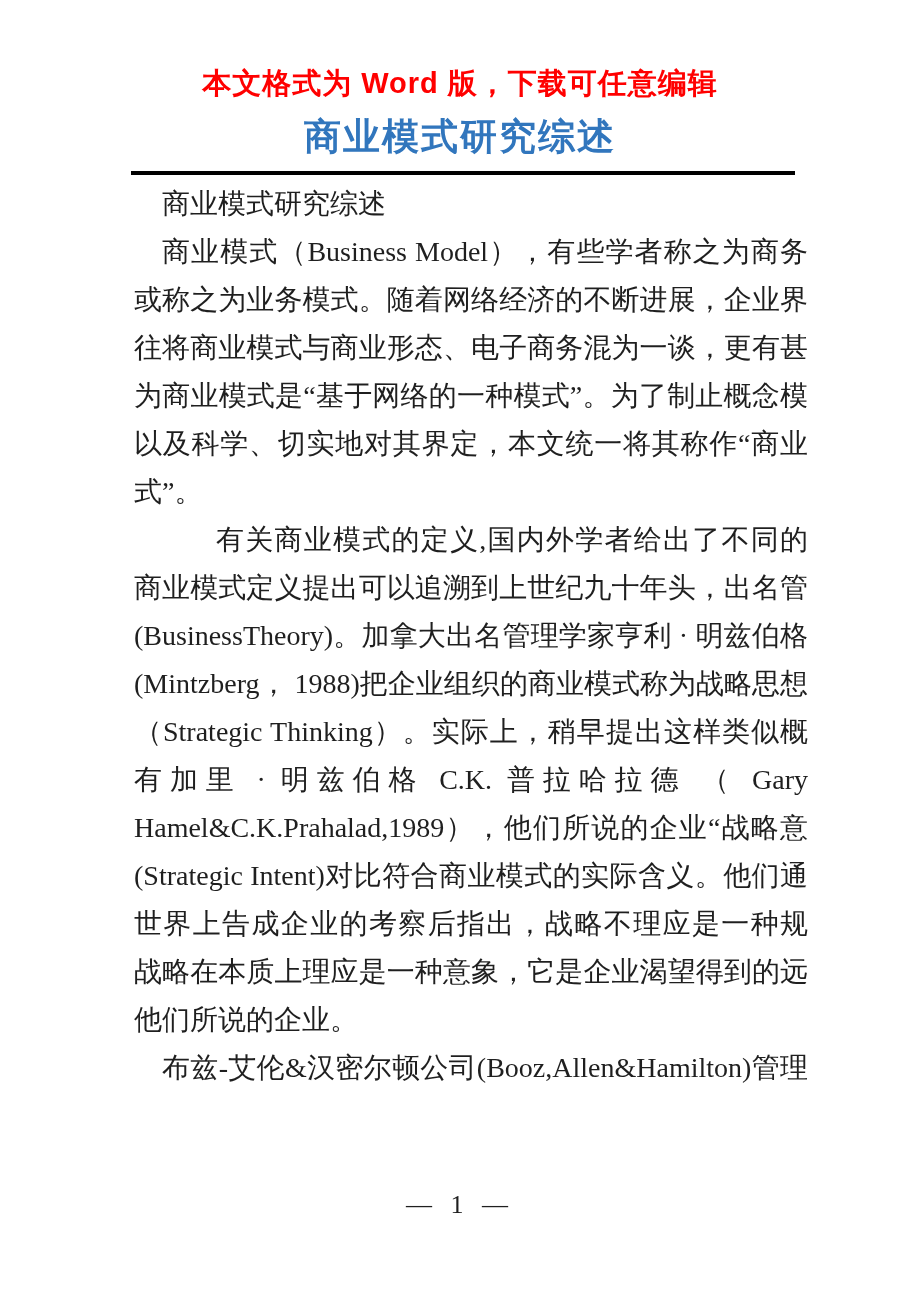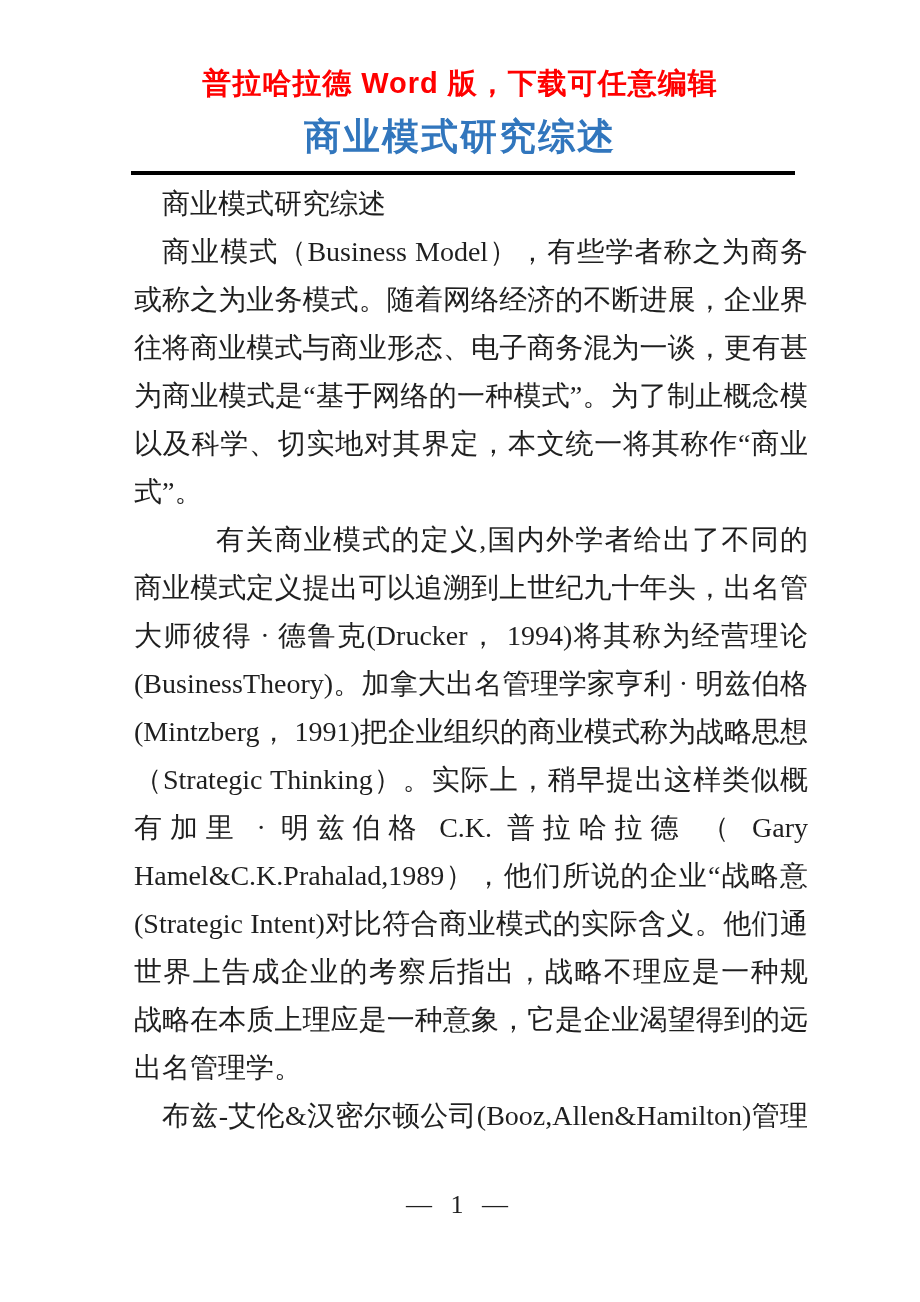--- a/index.html
+++ b/index.html
@@ -79,44 +79,43 @@
     font-size: 26px;
     color: #1f1f1f;
     letter-spacing: 6px;
   }
 </style>
 </head>
 <body>
 
 <div class="page">
 
-  <div class="notice">普拉哈拉德 Word 版，下载可任意编辑</div>
+  <div class="notice">本文格式为 Word 版，下载可任意编辑</div>
 
   <div class="doc-title">商业模式研究综述</div>
 
   <div class="title-rule"></div>
 
   <div class="body-text">
       <div class="body-line ind-1">商业模式研究综述</div>
       <div class="body-line ind-1 jst">商业模式（Business Model），有些学者称之为商务模式，</div>
       <div class="body-line ind-0 jst">或称之为业务模式。随着网络经济的不断进展，企业界又往</div>
       <div class="body-line ind-0 jst">往将商业模式与商业形态、电子商务混为一谈，更有甚者认</div>
       <div class="body-line ind-0 jst">为商业模式是“基于网络的一种模式”。为了制止概念模糊</div>
       <div class="body-line ind-0 jst">以及科学、切实地对其界定，本文统一将其称作“商业模</div>
       <div class="body-line ind-0">式”。</div>
       <div class="body-line ind-3 jst">有关商业模式的定义,国内外学者给出了不同的说法。</div>
       <div class="body-line ind-0 jst">商业模式定义提出可以追溯到上世纪九十年头，出名管理学</div>
-      <div class="body-line ind-0 jst">大师彼得 · 德鲁克(Drucker， 1994)将其称为经营理论</div>
       <div class="body-line ind-0 jst">(BusinessTheory)。加拿大出名管理学家亨利 · 明兹伯格</div>
-      <div class="body-line ind-0 jst">(Mintzberg， 1991)把企业组织的商业模式称为战略思想</div>
+      <div class="body-line ind-0 jst">(Mintzberg， 1988)把企业组织的商业模式称为战略思想</div>
       <div class="body-line ind-0 jst">（Strategic Thinking）。实际上，稍早提出这样类似概念的还</div>
       <div class="body-line ind-0 jst">有加里 · 明兹伯格 C.K. 普拉哈拉德 （ Gary</div>
       <div class="body-line ind-0 jst">Hamel&amp;C.K.Prahalad,1989），他们所说的企业“战略意象”</div>
       <div class="body-line ind-0 jst">(Strategic Intent)对比符合商业模式的实际含义。他们通过对</div>
       <div class="body-line ind-0 jst">世界上告成企业的考察后指出，战略不理应是一种规划,,</div>
       <div class="body-line ind-0 jst">战略在本质上理应是一种意象，它是企业渴望得到的远大前</div>
-      <div class="body-line ind-0">出名管理学。</div>
+      <div class="body-line ind-0">他们所说的企业。</div>
       <div class="body-line ind-1 jst">布兹-艾伦&amp;汉密尔顿公司(Booz,Allen&amp;Hamilton)管理接洽</div>
     </div>
 
   <div class="page-number">— 1 —</div>
 
 </div>
 
 </body></html>

